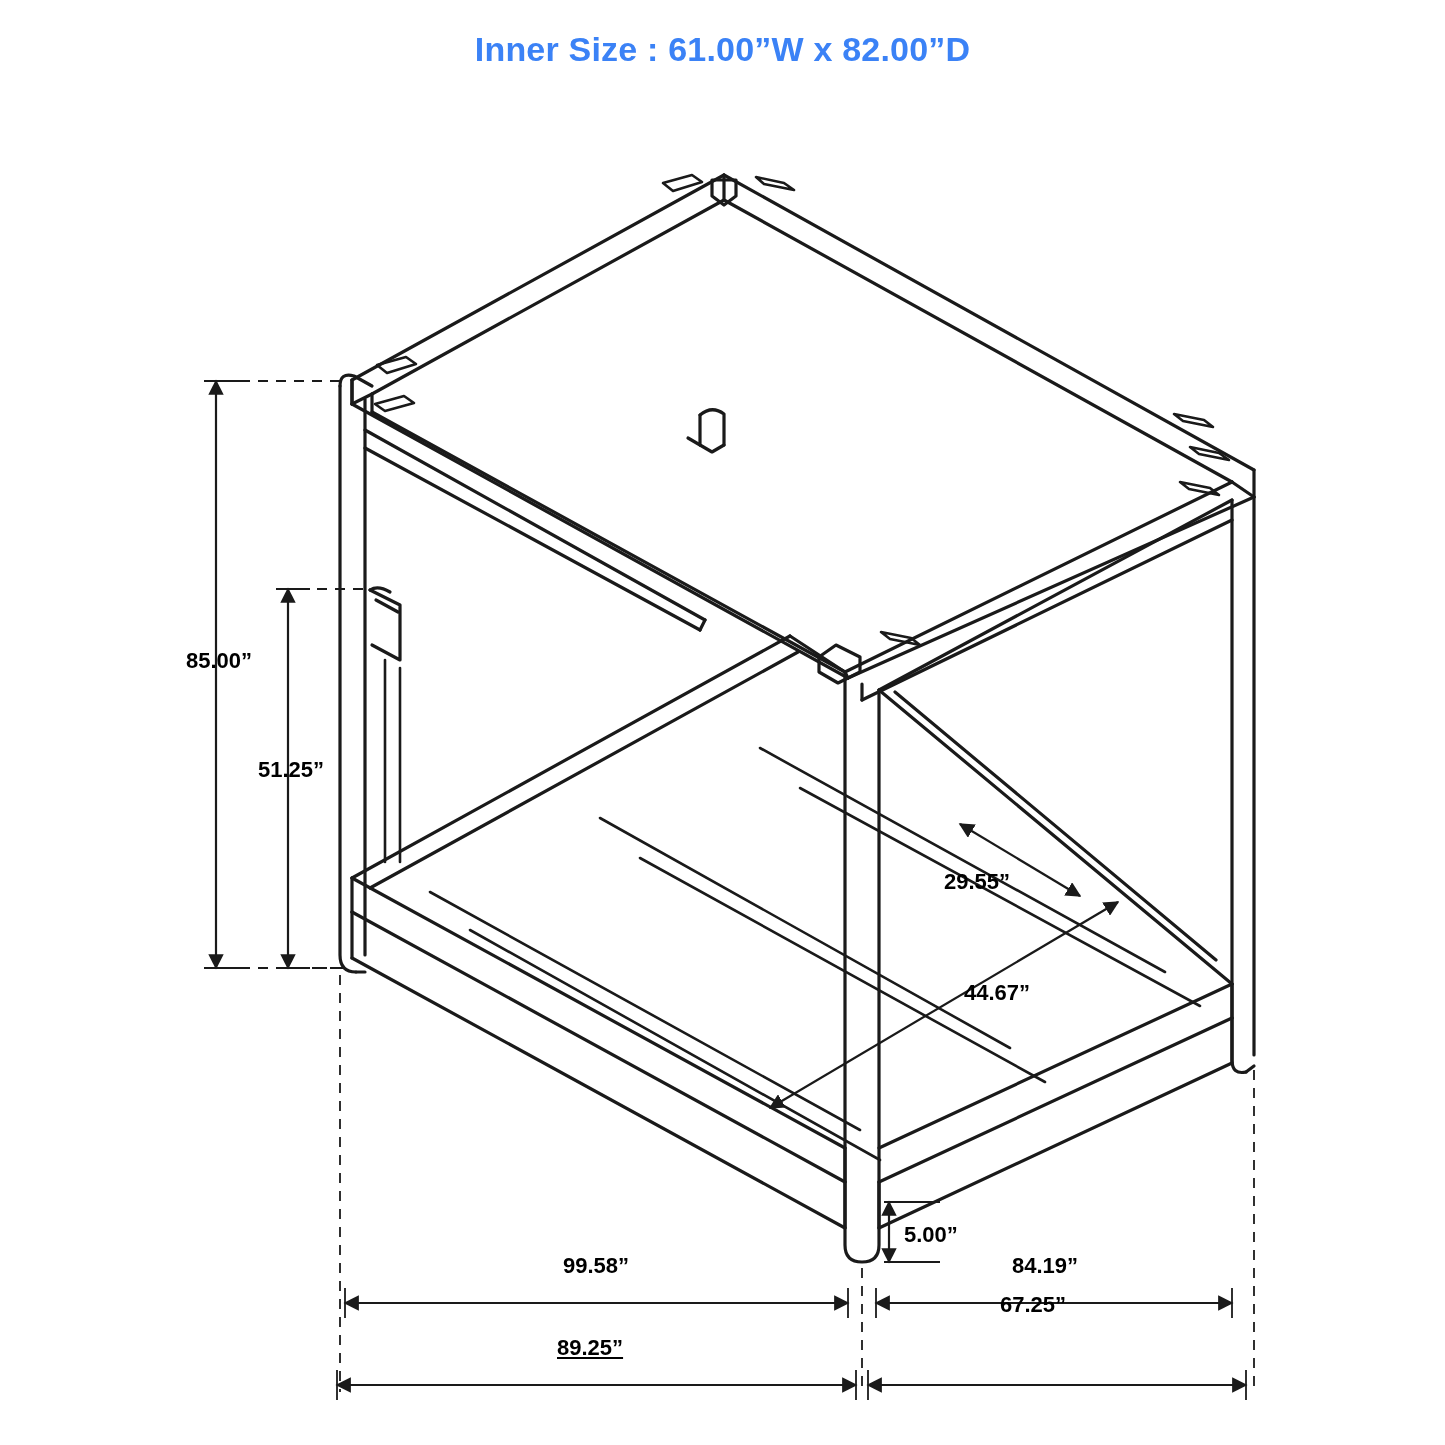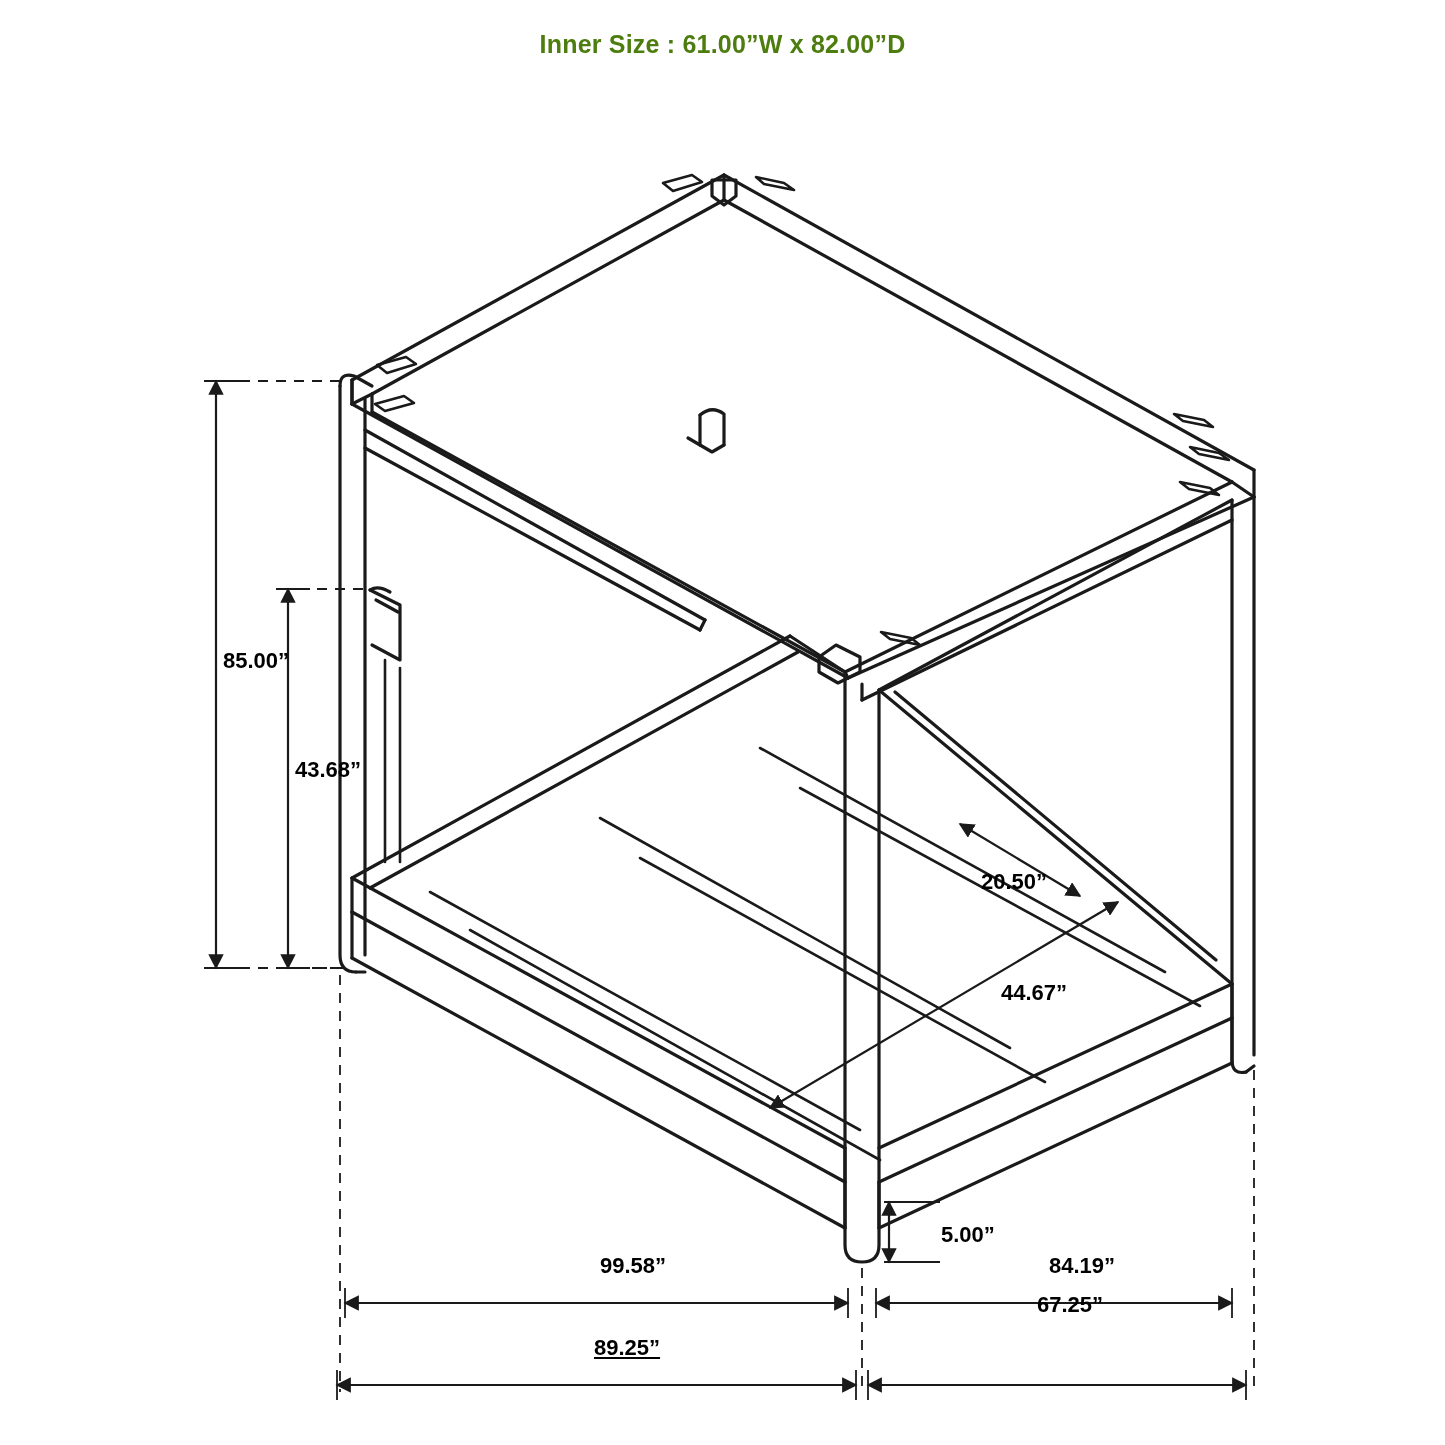--- a/index.html
+++ b/index.html
@@ -16,37 +16,36 @@
     height: 1445px;
     background: #ffffff;
     overflow: hidden;
   }
   #title {
     position: absolute;
     top: 30px;
     left: 0;
     width: 1445px;
     text-align: center;
-    font-size: 25px;
+    font-size: 34px;
     font-weight: bold;
-    color: #4d7c0f;
+    color: #3b82f6;
     letter-spacing: 0.2px;
   }
   #drawing {
     position: absolute;
     top: 0;
     left: 0;
   }
   .dim-label {
     position: absolute;
     font-size: 22px;
     font-weight: bold;
     color: #000000;
     white-space: nowrap;
-    margin-left: 37px;
   }
 </style>
 </head>
 <body>
 
 <div id="page">
 
   <div id="title">Inner Size : 61.00”W x 82.00”D</div>
 
   <svg id="drawing" width="1445" height="1445" viewBox="0 0 1445 1445">
@@ -204,23 +203,23 @@
         <path d="M 204 381 L 240 381"></path>
         <path d="M 204 968 L 240 968"></path>
         <path d="M 276 589 L 310 589"></path>
         <path d="M 276 968 L 310 968"></path>
       </g>
     </g>
   </svg>
 
   <div class="dim-label" style="left:186px; top:648px;">85.00”</div>
 
-  <div class="dim-label" style="left:258px; top:757px;">43.68”</div>
-
-  <div class="dim-label" style="left:944px; top:869px;">20.50”</div>
+  <div class="dim-label" style="left:258px; top:757px;">51.25”</div>
+
+  <div class="dim-label" style="left:944px; top:869px;">29.55”</div>
 
   <div class="dim-label" style="left:964px; top:980px;">44.67”</div>
 
   <div class="dim-label" style="left:904px; top:1222px;">5.00”</div>
 
   <div class="dim-label" style="left:563px; top:1253px;">99.58”</div>
 
   <div class="dim-label" style="left:1012px; top:1253px;">84.19”</div>
 
   <div class="dim-label" style="left:557px; top:1335px;text-decoration:underline;">89.25”</div>

